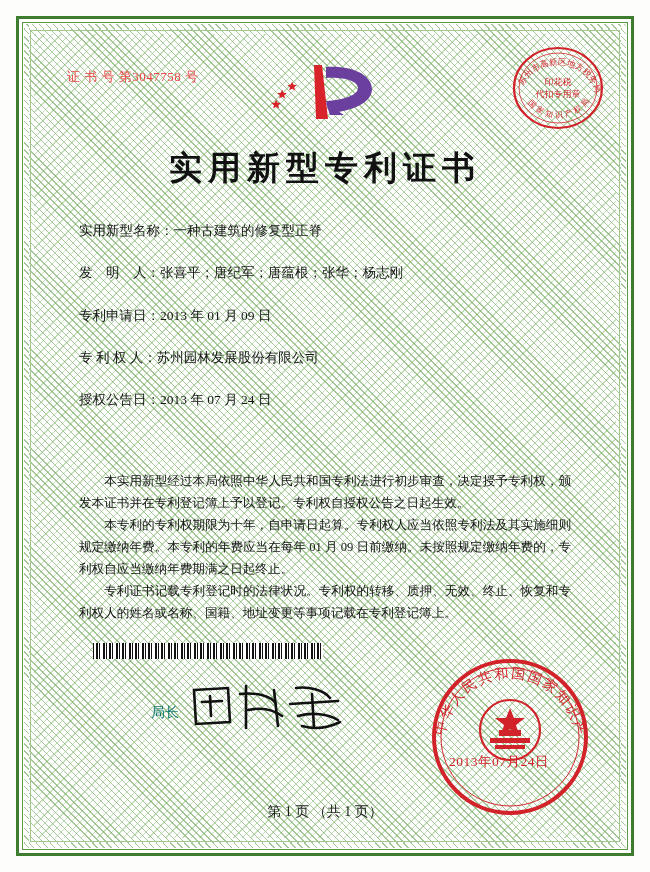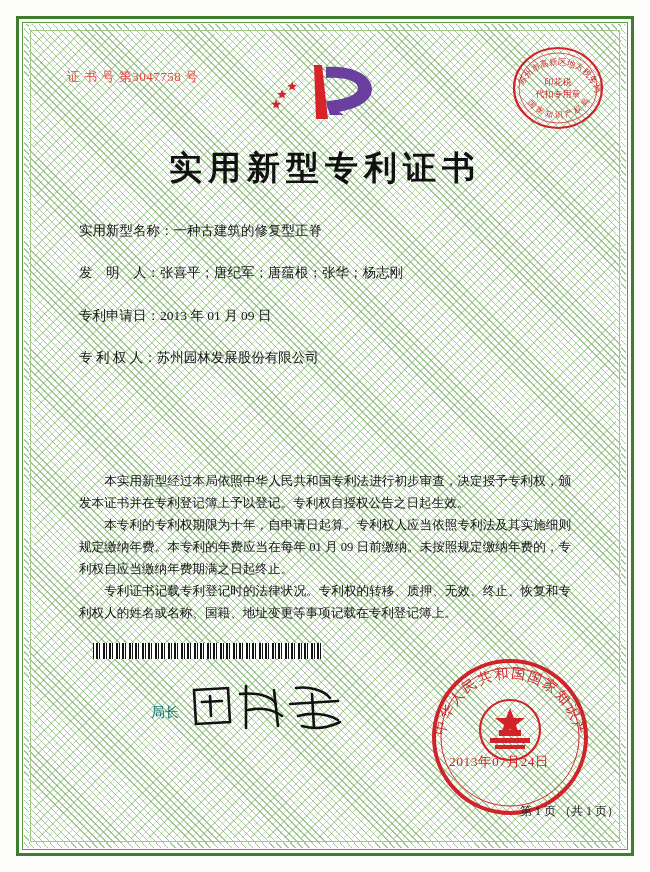--- a/index.html
+++ b/index.html
@@ -215,23 +215,23 @@
     font-size: 13.5px;
     color: #d2232a;
     letter-spacing: 0.5px;
     font-family: "Liberation Serif", serif;
   }
 
   .page-no {
     position: absolute;
     left: 0;
     width: 100%;
-    text-align: right;
+    text-align: center;
     top: 772px;
-    font-size: 12px;
+    font-size: 14px;
     color: #1c1c1c;
   }
 </style>
 </head>
 <body>
 
 <div class="page">
 
   <div class="content-mask"></div>
   <div class="border-outer"></div>
@@ -283,20 +283,23 @@
         <span class="lbl">实用新型名称：</span><span class="val">一种古建筑的修复型正脊</span>
       </div>
       <div class="field">
         <span class="lbl">发　明　人：</span><span class="val">张喜平；唐纪军；唐蕴根；张华；杨志刚</span>
       </div>
       <div class="field">
         <span class="lbl">专利申请日：</span><span class="val">2013 年 01 月 09 日</span>
       </div>
       <div class="field">
         <span class="lbl">专 利 权 人：</span><span class="val">苏州园林发展股份有限公司</span>
+      </div>
+      <div class="field">
+        <span class="lbl">授权公告日：</span><span class="val">2013 年 07 月 24 日</span>
       </div>
     </div>
 
     <div class="body-text">
       <p>本实用新型经过本局依照中华人民共和国专利法进行初步审查，决定授予专利权，颁发本证书并在专利登记簿上予以登记。专利权自授权公告之日起生效。</p>
       <p>本专利的专利权期限为十年，自申请日起算。专利权人应当依照专利法及其实施细则规定缴纳年费。本专利的年费应当在每年 01 月 09 日前缴纳。未按照规定缴纳年费的，专利权自应当缴纳年费期满之日起终止。</p>
       <p>专利证书记载专利登记时的法律状况。专利权的转移、质押、无效、终止、恢复和专利权人的姓名或名称、国籍、地址变更等事项记载在专利登记簿上。</p>
     </div>
 
     <div class="barcode"></div>

